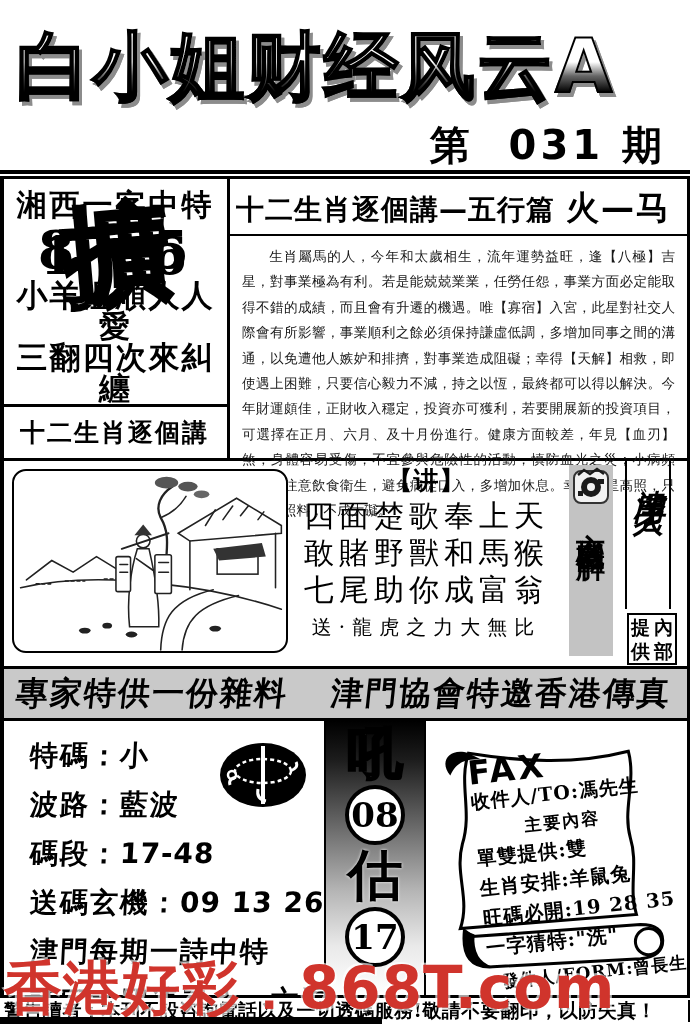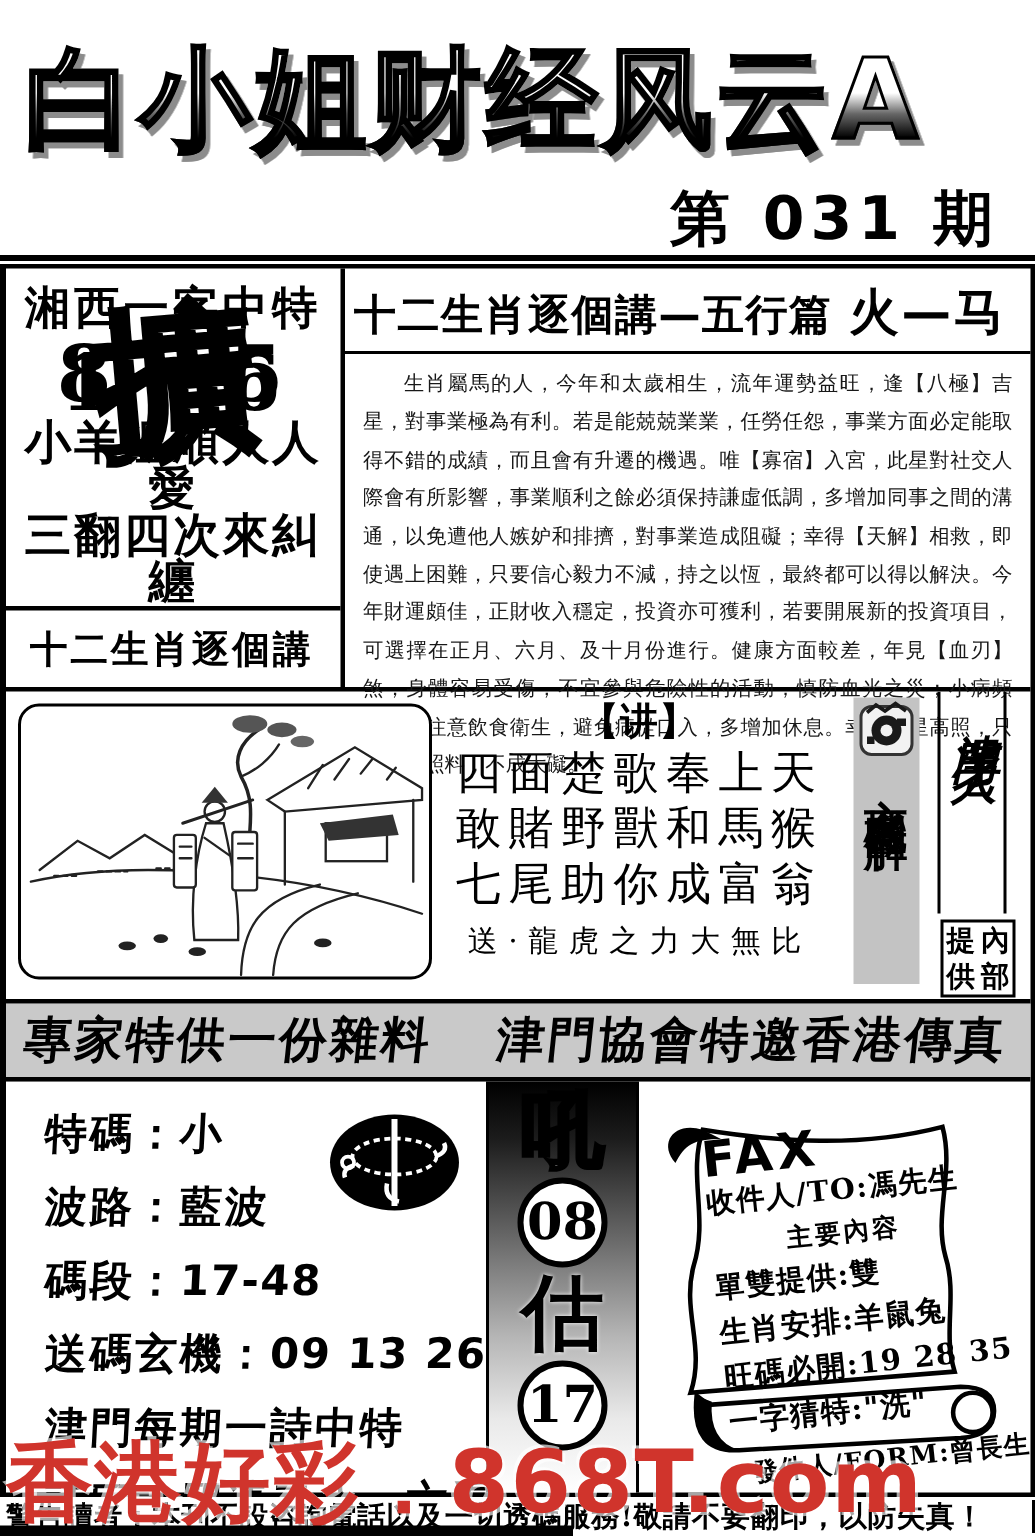--- a/index.html
+++ b/index.html
@@ -17,21 +17,21 @@
     background:linear-gradient(180deg,#ffffff 0%,#ffffff 44%,#666 58%,#000 74%);
     -webkit-background-clip:text;background-clip:text;
     -webkit-text-fill-color:transparent;color:transparent;
     -webkit-text-stroke:2px #000;
     filter:drop-shadow(3px 4px 0 rgba(0,0,0,.45));
   }
   .issue{
     position:absolute;top:118px;right:24px;font-weight:bold;font-size:40px;
     letter-spacing:4px;white-space:nowrap;
   }
-  .issue .num{font-family:"DejaVu Sans", sans-serif;}
+  .issue .num{font-family:"DejaVu Sans", sans-serif;margin-left:17px;}
   .header-rule{position:absolute;left:0;right:0;top:170px;height:4px;background:#000;}
 
   
   .frame{
     position:absolute;top:176px;left:0;right:0;bottom:26px;
     border:3px solid #000;border-left-width:4px;box-sizing:border-box;
     display:flex;flex-direction:column;
   }
   .row1{height:282px;box-sizing:border-box;border-bottom:3px solid #000;display:flex;}
   

